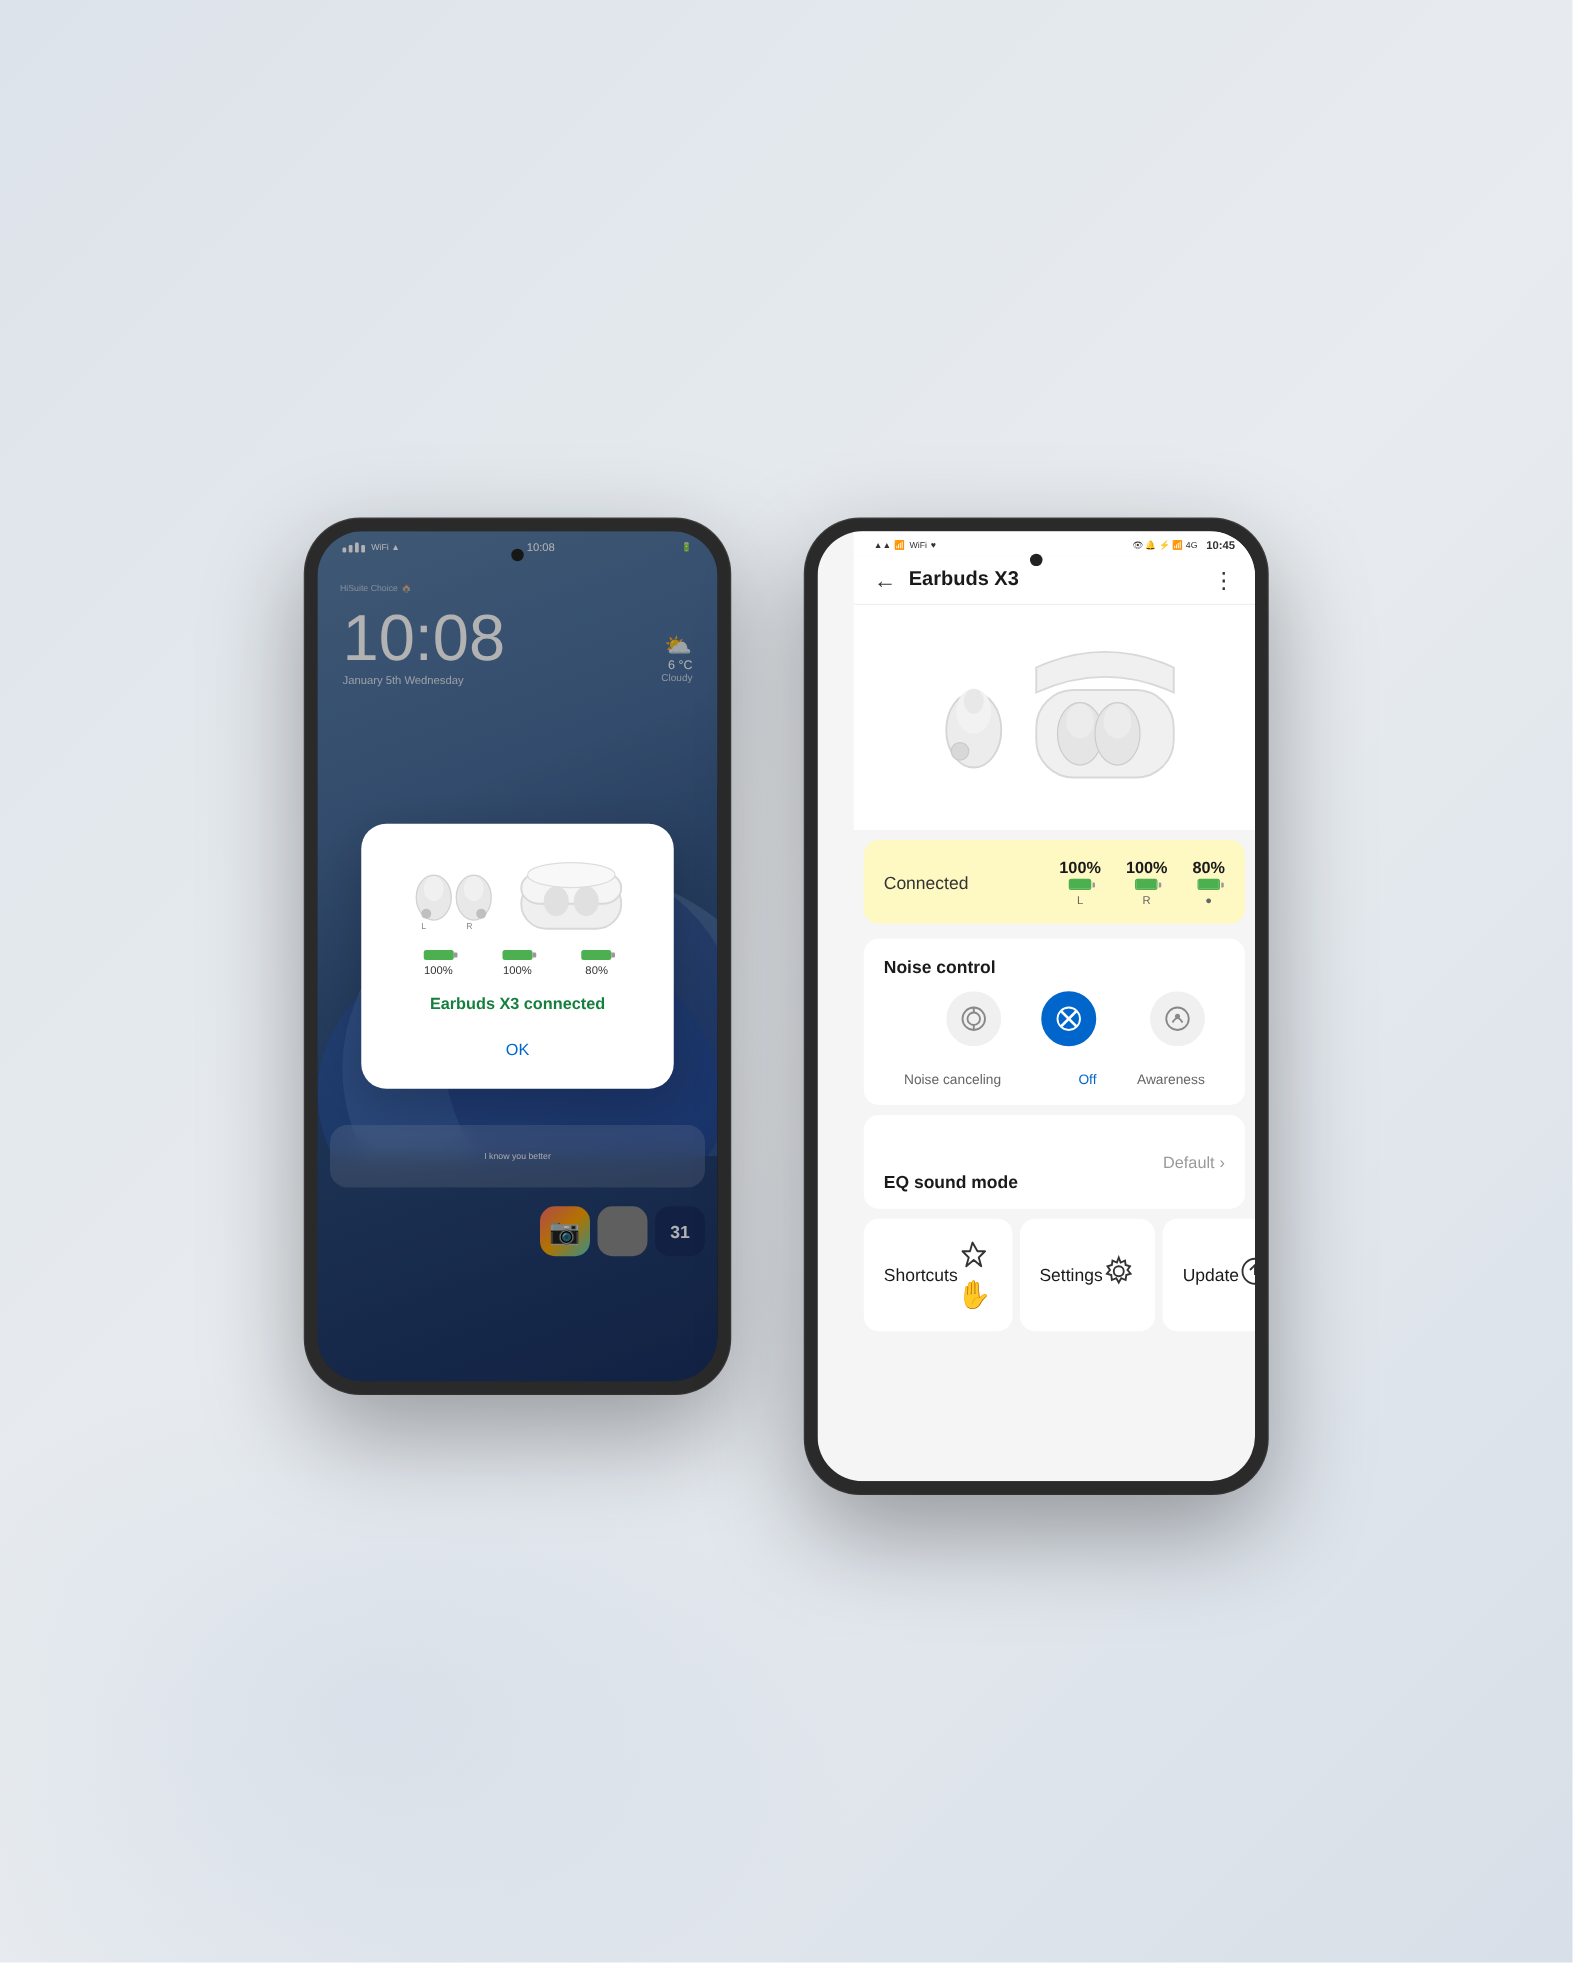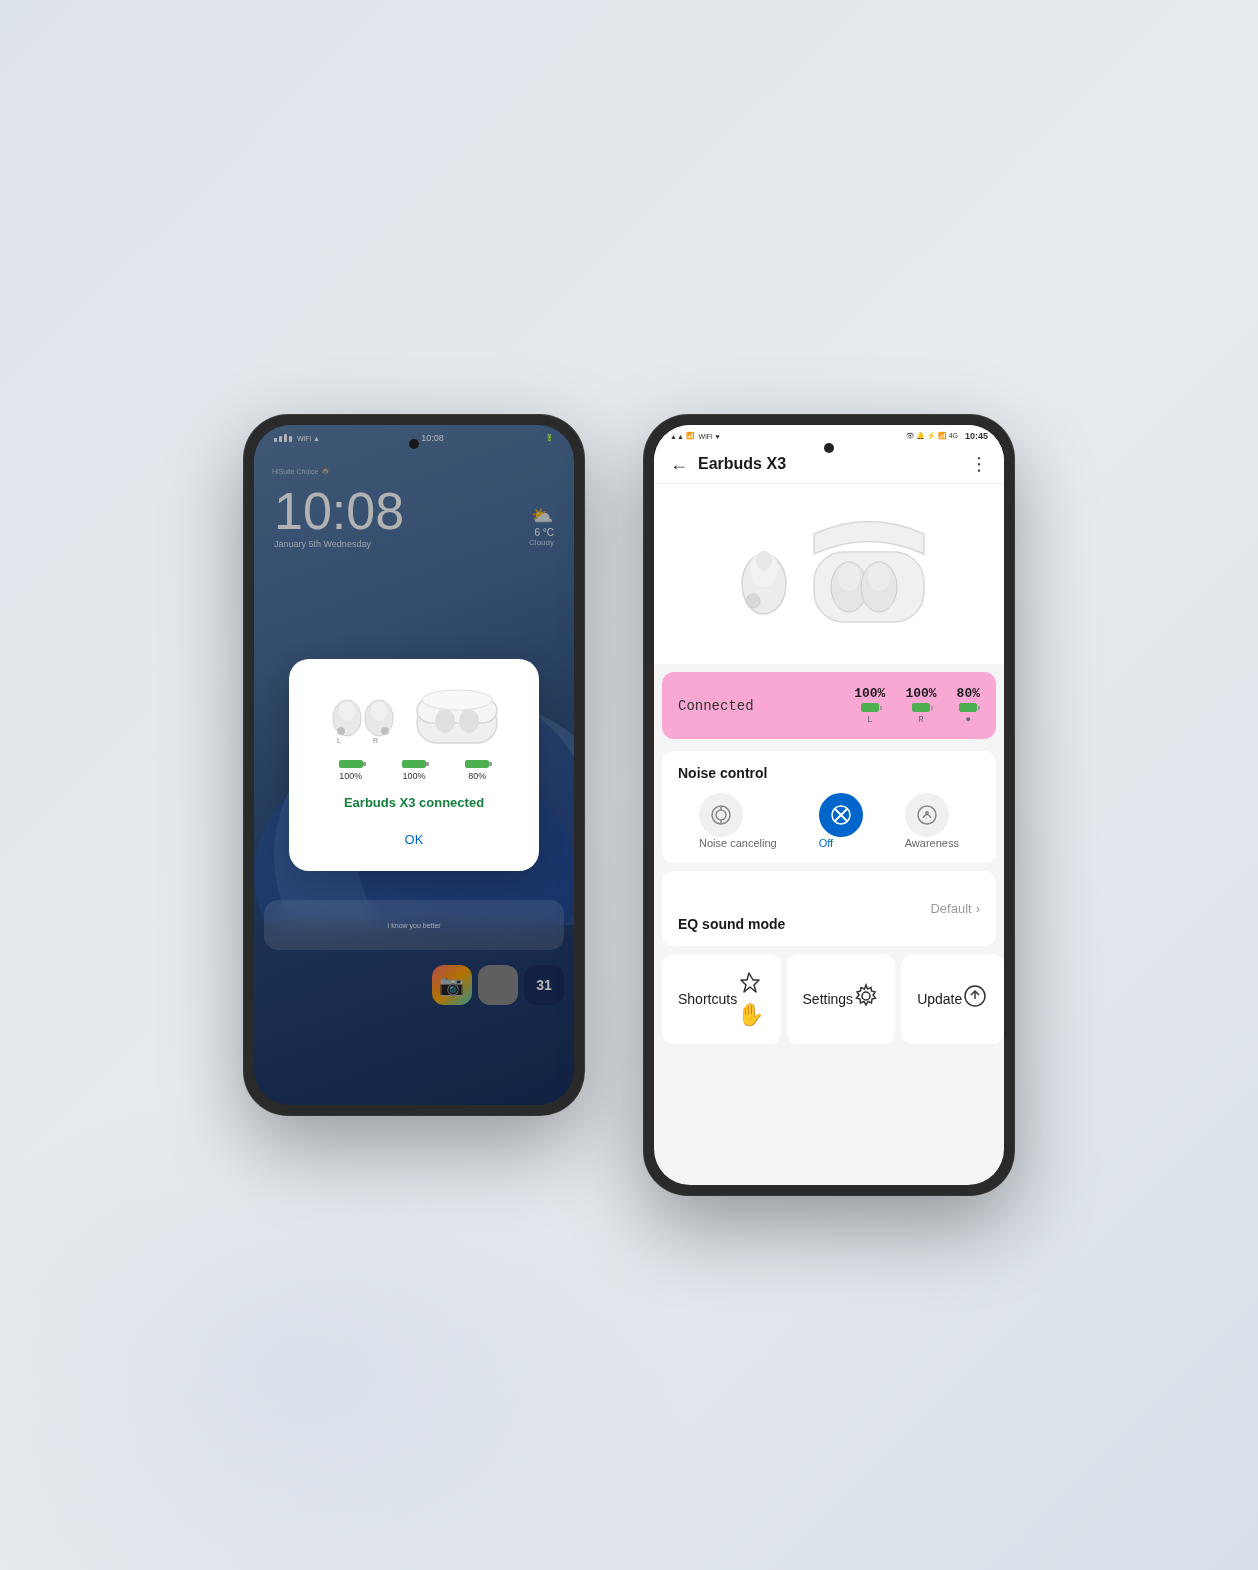--- a/index.html
+++ b/index.html
@@ -317,20 +317,21 @@
       position: relative;
       background: white;
     }
 
     .phone-screen-right {
       width: 100%;
       height: 100%;
       background: #f5f5f5;
       display: flex;
       flex-direction: column;
+      padding-left: 29px;
     }
 
     .phone-status-bar-right {
       background: white;
       padding: 6px 16px 4px;
       display: flex;
       justify-content: space-between;
       align-items: center;
       font-size: 8px;
       color: #333;
@@ -402,25 +403,24 @@
     .earbuds-image-section {
       background: white;
       padding: 20px;
       display: flex;
       justify-content: center;
       align-items: center;
       min-height: 160px;
     }
 
     .connected-section {
-      background: #f9a8d4;
+      background: #fef9c3;
       margin: 8px;
       border-radius: 12px;
       padding: 14px 16px;
-      font-family: Liberation Mono, monospace;
     }
 
     .connected-row {
       display: flex;
       align-items: center;
       justify-content: space-between;
     }
 
     .connected-label {
       font-size: 14px;
@@ -488,22 +488,22 @@
     }
 
     .noise-options {
       display: flex;
       justify-content: space-around;
     }
 
     .noise-option {
       display: flex;
       flex-direction: column;
-      align-items: flex-start;
-      gap: 0;
+      align-items: flex-end;
+      gap: 21px;
       cursor: pointer;
     }
 
     .noise-icon-circle {
       width: 44px;
       height: 44px;
       border-radius: 50%;
       background: #f0f0f0;
       display: flex;
       align-items: center;

